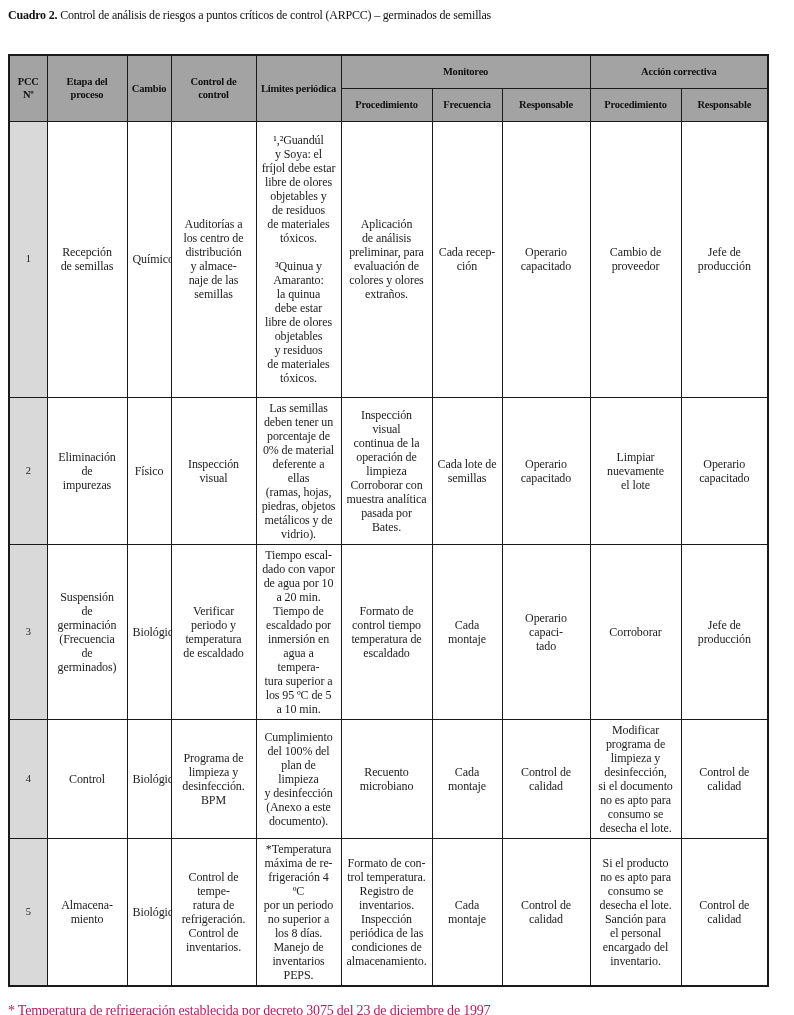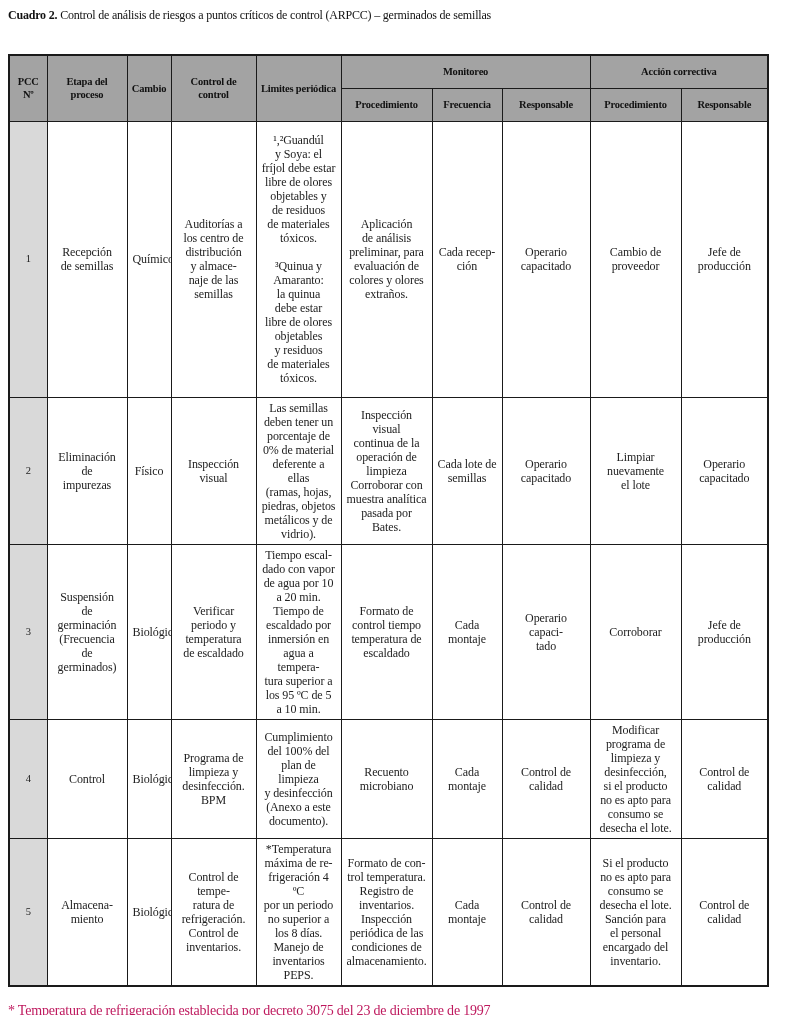--- a/index.html
+++ b/index.html
@@ -242,21 +242,21 @@
         <td>Recuento
 microbiano</td>
         <td>Cada
 montaje</td>
         <td>Control de
 calidad</td>
         <td>Modificar
 programa de
 limpieza y
 desinfección,
-si el producto
+si el documento
 no es apto para
 consumo se
 desecha el lote.</td>
         <td>Control de
 calidad</td>
       </tr>
       <tr style="height:142px">
         <td class="num">5</td>
         <td>Almacena-
 miento</td>

